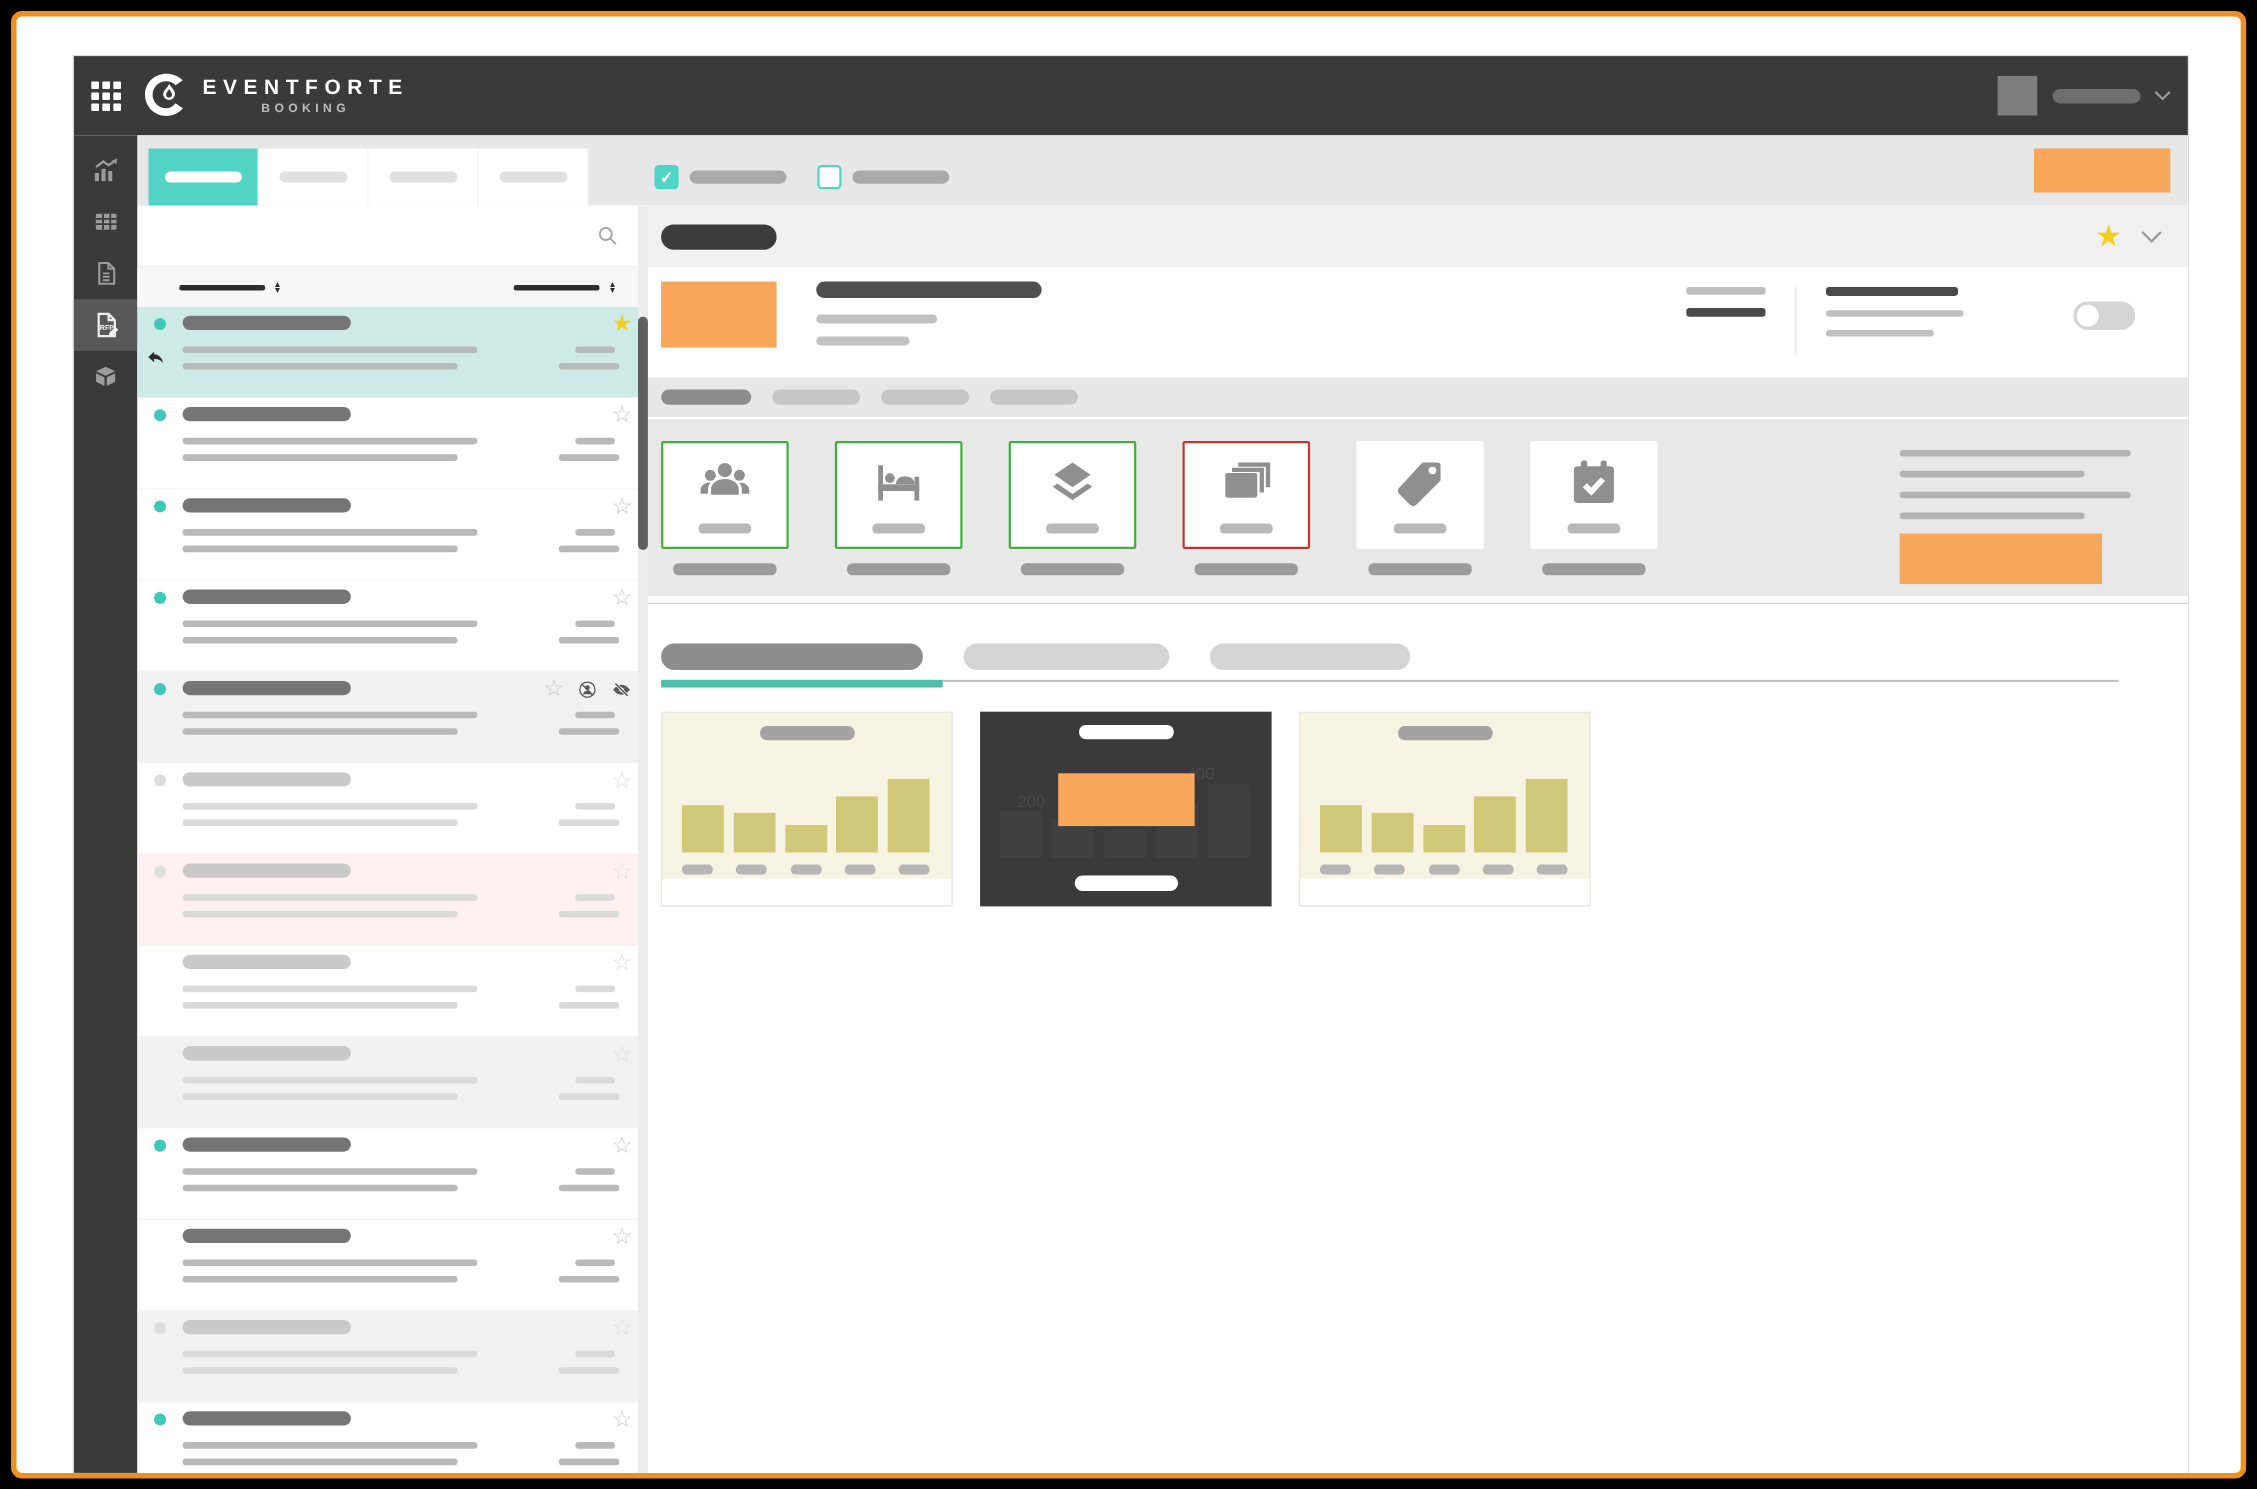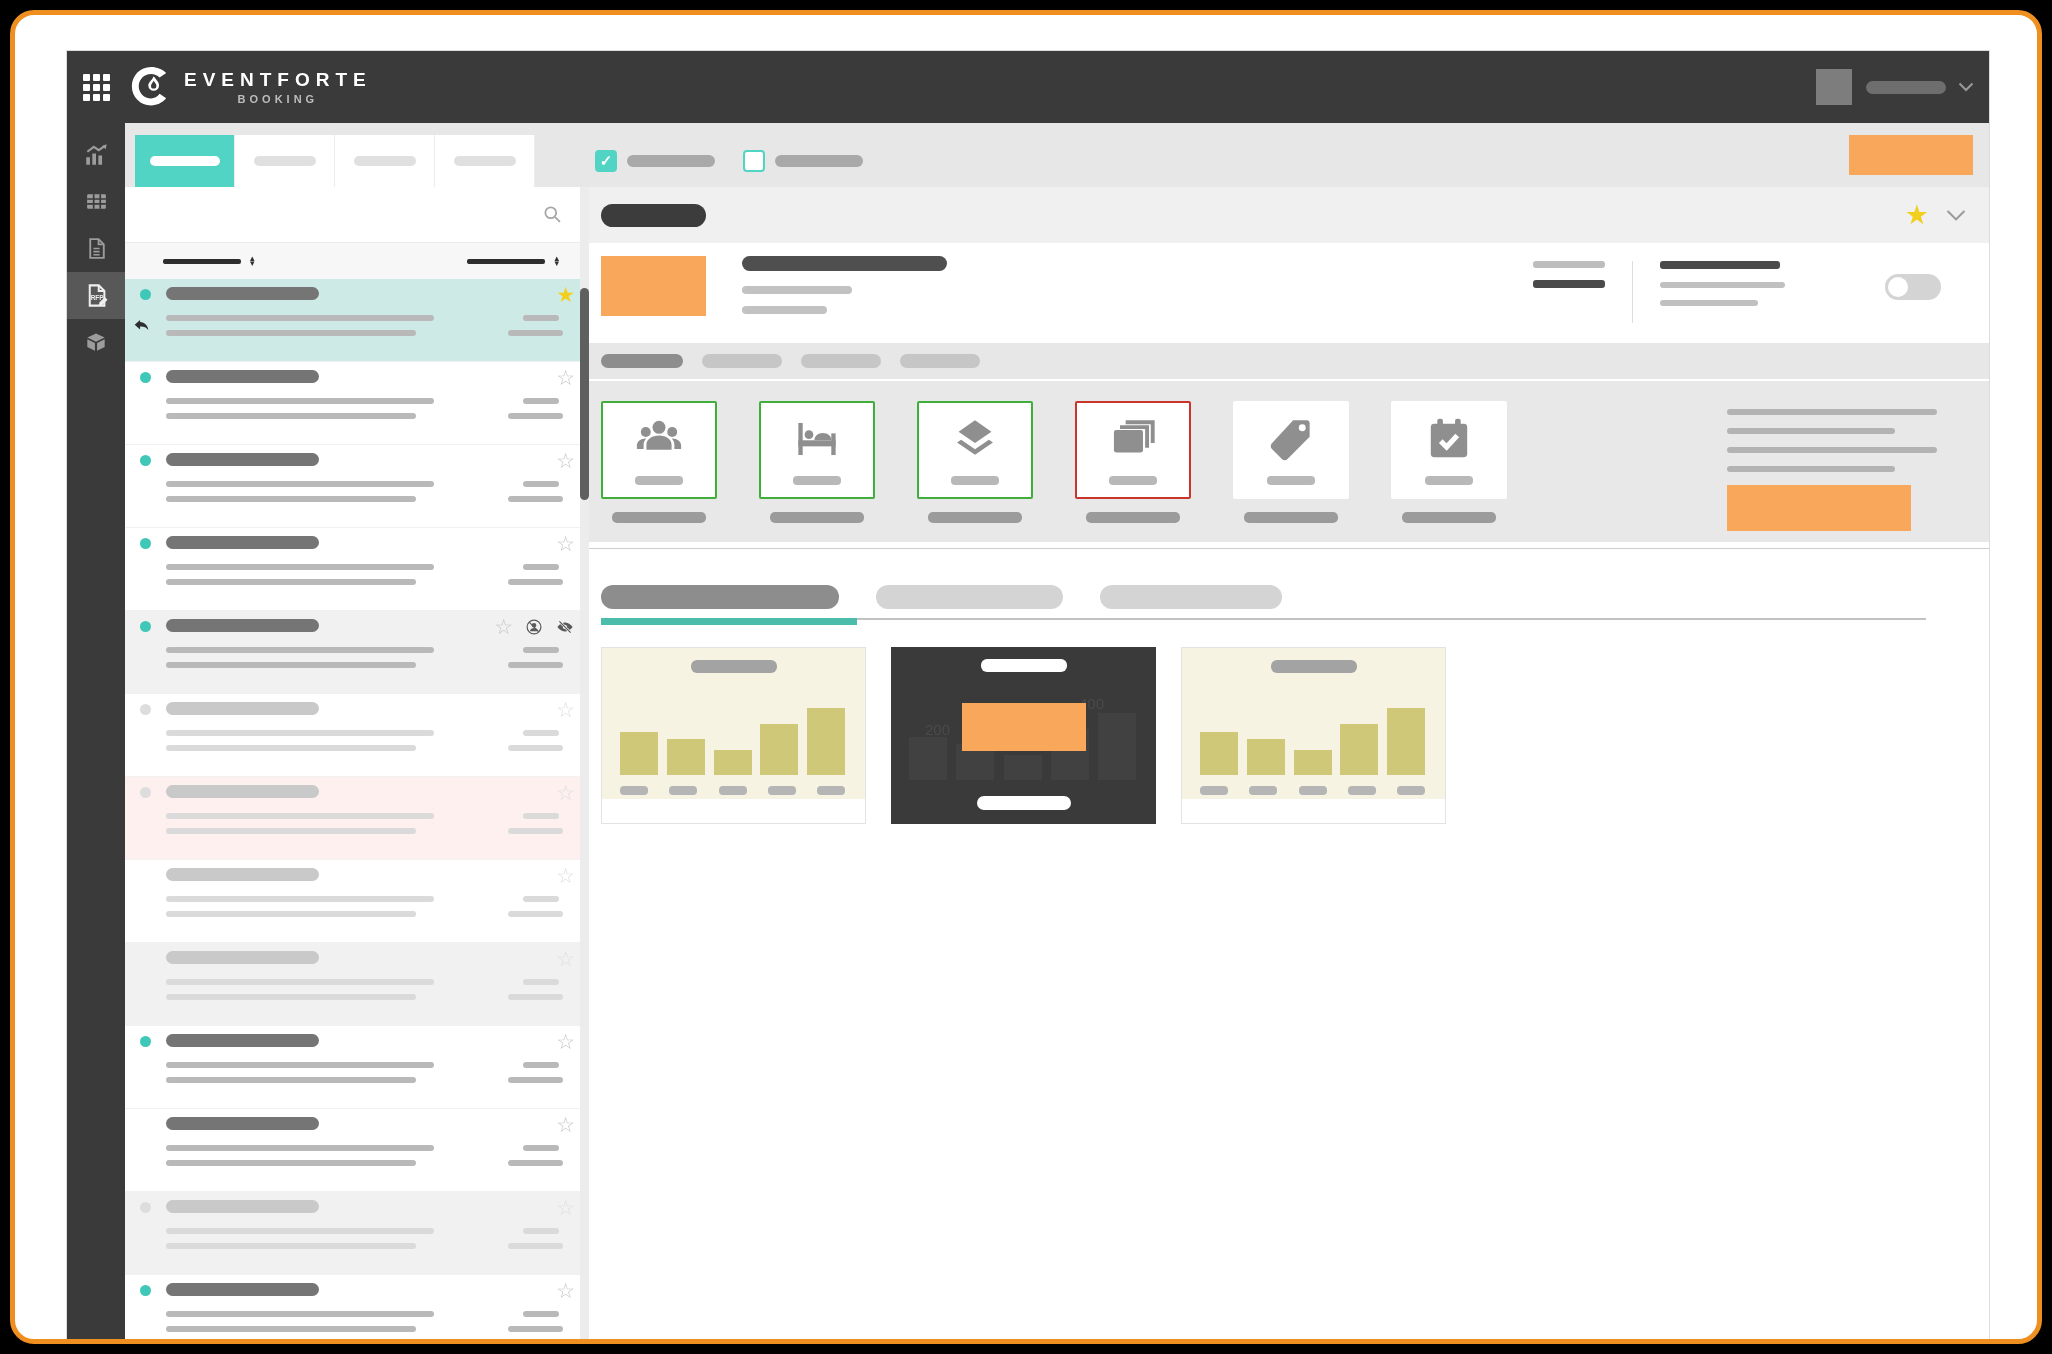--- a/index.html
+++ b/index.html
@@ -7,21 +7,21 @@
     --teal:#52d4c5; --teal-dot:#3fc8b7; --teal-sel:#cdeae6; --teal-line:#4cbcab;
     --orange:#f9a75a; --frame-orange:#ef8f1f;
     --band:#e8e8e8; --headgray:#f0f0f0;
     --bar:#b9b9b9; --bar-muted:#dadada; --ttl:#757575; --ttl-muted:#c9c9c9;
     --pink:#fdf0ef; --hover:#f1f1f1;
   }
   *{margin:0;padding:0;box-sizing:border-box;}
   html,body{width:2052px;height:1354px;overflow:hidden;}
   body{background:#000;font-family:"Liberation Sans",sans-serif;position:relative;}
   .frame{position:absolute;left:10px;top:10px;right:10px;bottom:10px;border:5px solid var(--frame-orange);
-         border-radius:24px;background:#fff;overflow:hidden;}
+         border-radius:10px;background:#fff;overflow:hidden;}
   .app{position:absolute;left:51px;top:35px;width:1924px;bottom:0;background:#fff;border:1px solid #dcdcdc;border-bottom:none;
        display:flex;flex-direction:column;overflow:hidden;}
   
   .topbar{height:72px;background:var(--dark);display:flex;align-items:center;padding:0 15px 0 14px;flex:none;}
   .grid-btn{display:grid;grid-template-columns:repeat(3,7px);grid-gap:3px;cursor:pointer;margin:0 18px 0 2px;}
   .grid-btn span{width:7px;height:7px;background:#fff;border-radius:1px;}
   .brand{display:flex;align-items:center;}
   .brand svg{margin-right:10px;}
   .brand-name{color:#fff;font-size:19px;font-weight:700;letter-spacing:6px;}
   .brand-sub{color:#bdbdbd;font-size:11px;font-weight:700;letter-spacing:4px;text-align:center;margin-top:2px;}

